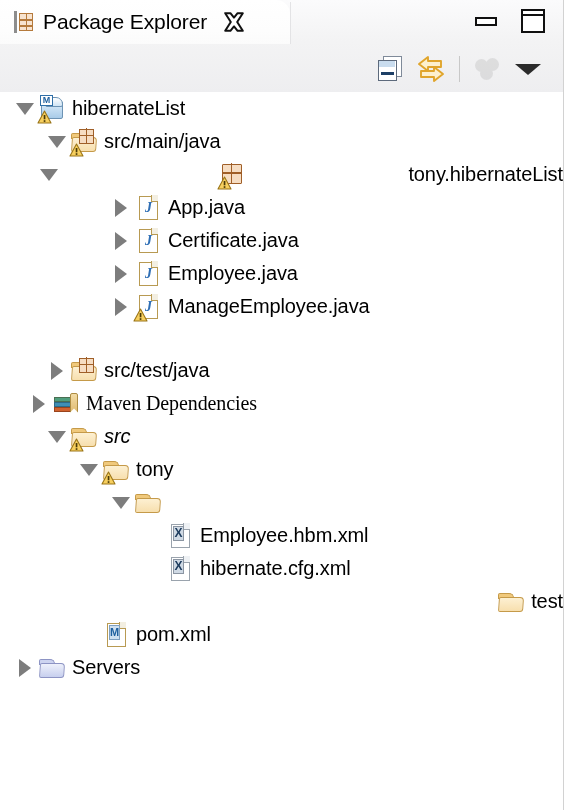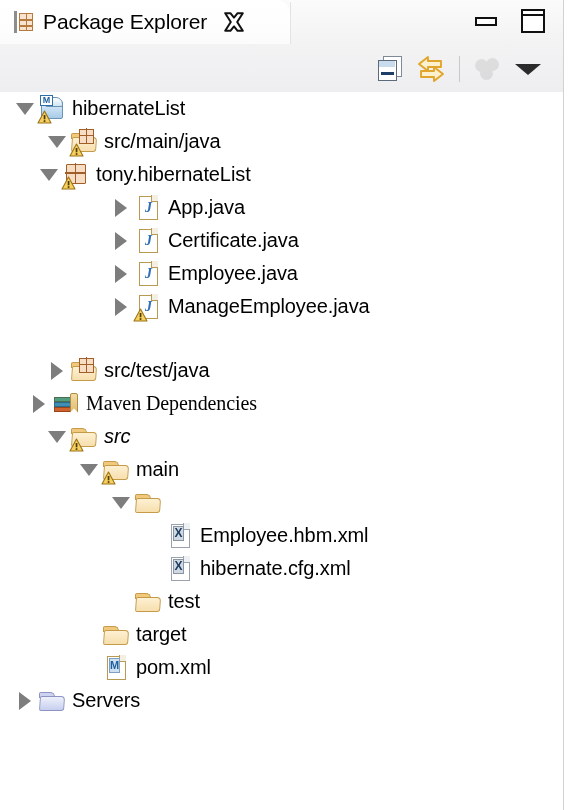--- a/index.html
+++ b/index.html
@@ -630,21 +630,21 @@
         <span class="row-icon"><span><span class="f-folder">
               <span class="back"></span>
               <span class="front"></span>
             </span><span class="pkgfolder-grid"></span></span><span class="warn-deco"><svg width="15" height="14" viewBox="0 0 15 14" aria-hidden="true">
               <path d="M7.5 1 L14 13 L1 13 Z" fill="#f7cf5e" stroke="#9a7518" stroke-width="1.1" stroke-linejoin="round"></path>
               <rect x="6.7" y="5" width="1.7" height="4.3" fill="#4a3a08"></rect>
               <rect x="6.7" y="10.2" width="1.7" height="1.7" fill="#4a3a08"></rect>
             </svg></span></span>
         <span class="label">src/main/java</span>
       </div>
-      <div class="row" style="padding-left: 38px;">
+      <div class="row" style="padding-left: 38px; justify-content: space-between;">
         <span class="twisty">
           <span class="tw-expanded"></span>
         </span>
         <span class="row-icon">
           <span class="pkg-icon"></span>
           <span class="warn-deco"><svg width="15" height="14" viewBox="0 0 15 14" aria-hidden="true">
               <path d="M7.5 1 L14 13 L1 13 Z" fill="#f7cf5e" stroke="#9a7518" stroke-width="1.1" stroke-linejoin="round"></path>
               <rect x="6.7" y="5" width="1.7" height="4.3" fill="#4a3a08"></rect>
               <rect x="6.7" y="10.2" width="1.7" height="1.7" fill="#4a3a08"></rect>
             </svg></span>
@@ -746,21 +746,21 @@
           <span class="f-folder">
             <span class="back"></span>
             <span class="front"></span>
           </span>
           <span class="warn-deco"><svg width="15" height="14" viewBox="0 0 15 14" aria-hidden="true">
               <path d="M7.5 1 L14 13 L1 13 Z" fill="#f7cf5e" stroke="#9a7518" stroke-width="1.1" stroke-linejoin="round"></path>
               <rect x="6.7" y="5" width="1.7" height="4.3" fill="#4a3a08"></rect>
               <rect x="6.7" y="10.2" width="1.7" height="1.7" fill="#4a3a08"></rect>
             </svg></span>
         </span>
-        <span class="label">main</span>
+        <span class="label">tony</span>
       </div>
       <div class="row" style="padding-left: 110px;">
         <span class="twisty">
           <span class="tw-expanded"></span>
         </span>
         <span class="row-icon">
           <span class="f-folder">
             <span class="back"></span>
             <span class="front"></span>
           </span>
@@ -779,43 +779,33 @@
       <div class="row" style="padding-left: 142px;">
         <span class="tw-none"></span>
         <span class="row-icon">
           <span class="file-sheet xml">
             <span class="corner"></span>
             <span class="xbox">X</span>
           </span>
         </span>
         <span class="label">hibernate.cfg.xml</span>
       </div>
-      <div class="row" style="padding-left: 110px;">
+      <div class="row" style="padding-left: 60px; justify-content: flex-end;">
         <span class="tw-none"></span>
         <span class="row-icon">
           <span class="f-folder">
             <span class="back"></span>
             <span class="front"></span>
           </span>
         </span>
         <span class="label">test</span>
       </div>
       <div class="row" style="padding-left: 78px;">
         <span class="tw-none"></span>
         <span class="row-icon">
-          <span class="f-folder">
-            <span class="back"></span>
-            <span class="front"></span>
-          </span>
-        </span>
-        <span class="label">target</span>
-      </div>
-      <div class="row" style="padding-left: 78px;">
-        <span class="tw-none"></span>
-        <span class="row-icon">
           <span class="file-sheet maven">
             <span class="corner"></span>
             <span class="xbox">M</span>
           </span>
         </span>
         <span class="label">pom.xml</span>
       </div>
       <div class="row" style="padding-left: 14px;">
         <span class="twisty">
           <span class="tw-collapsed"></span>

